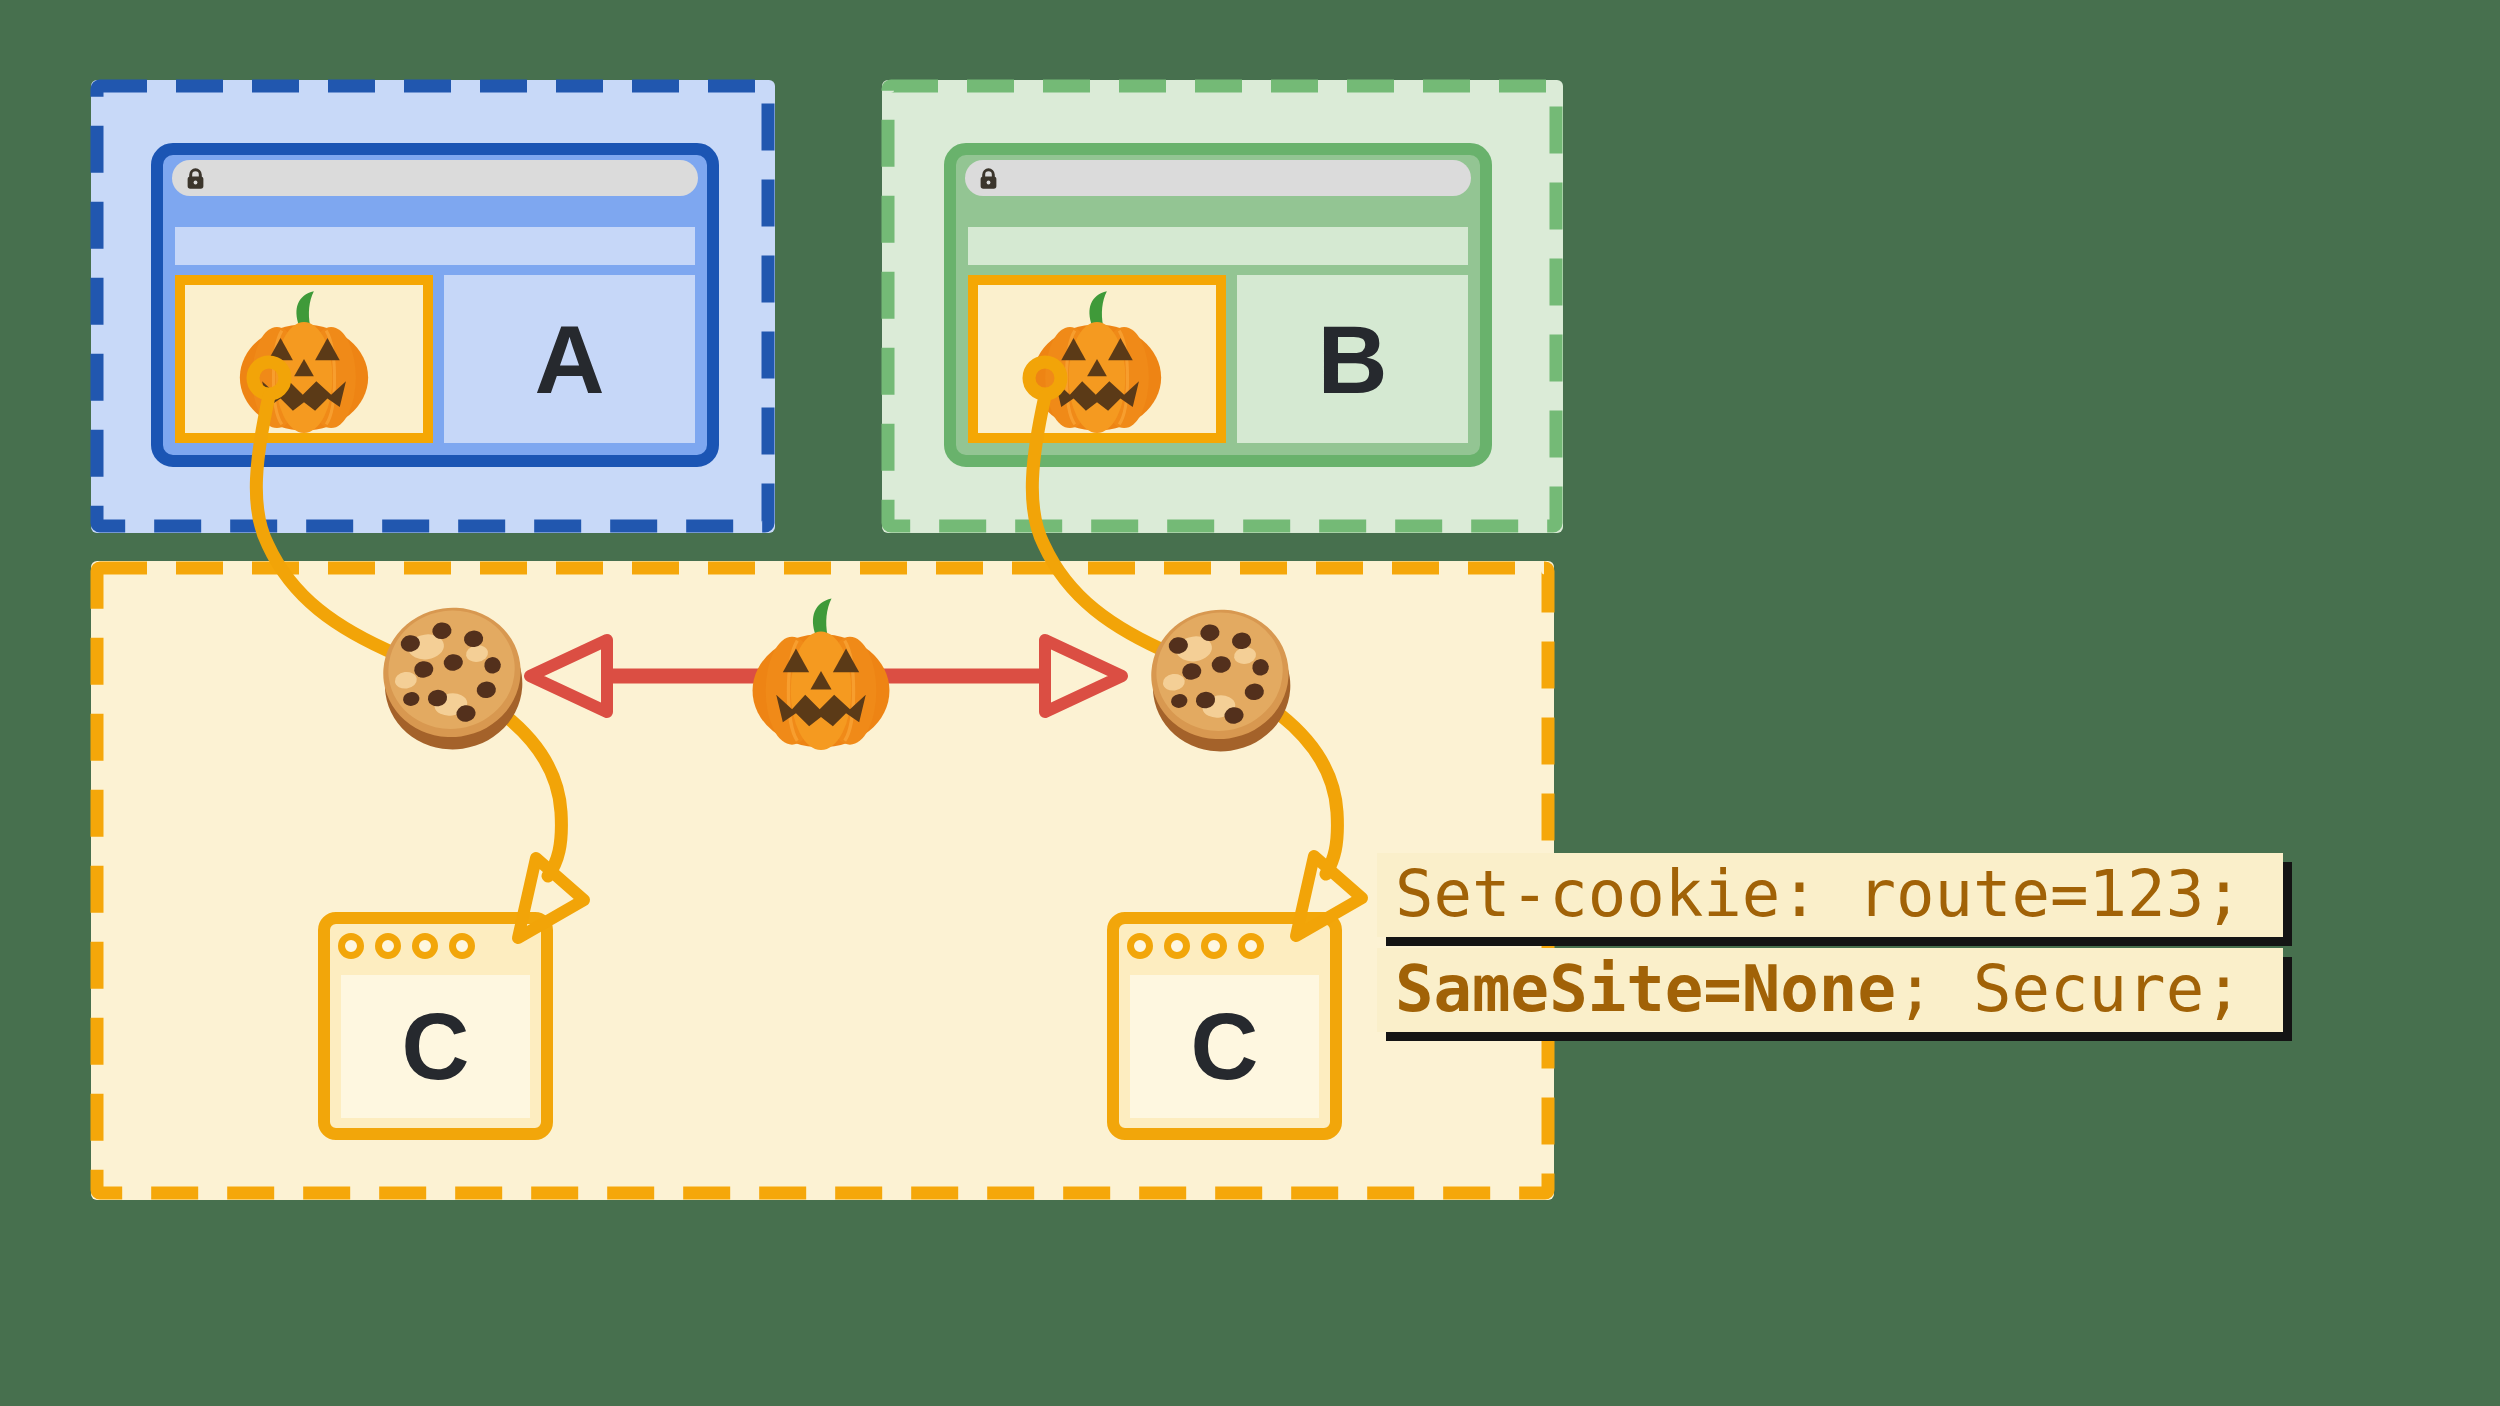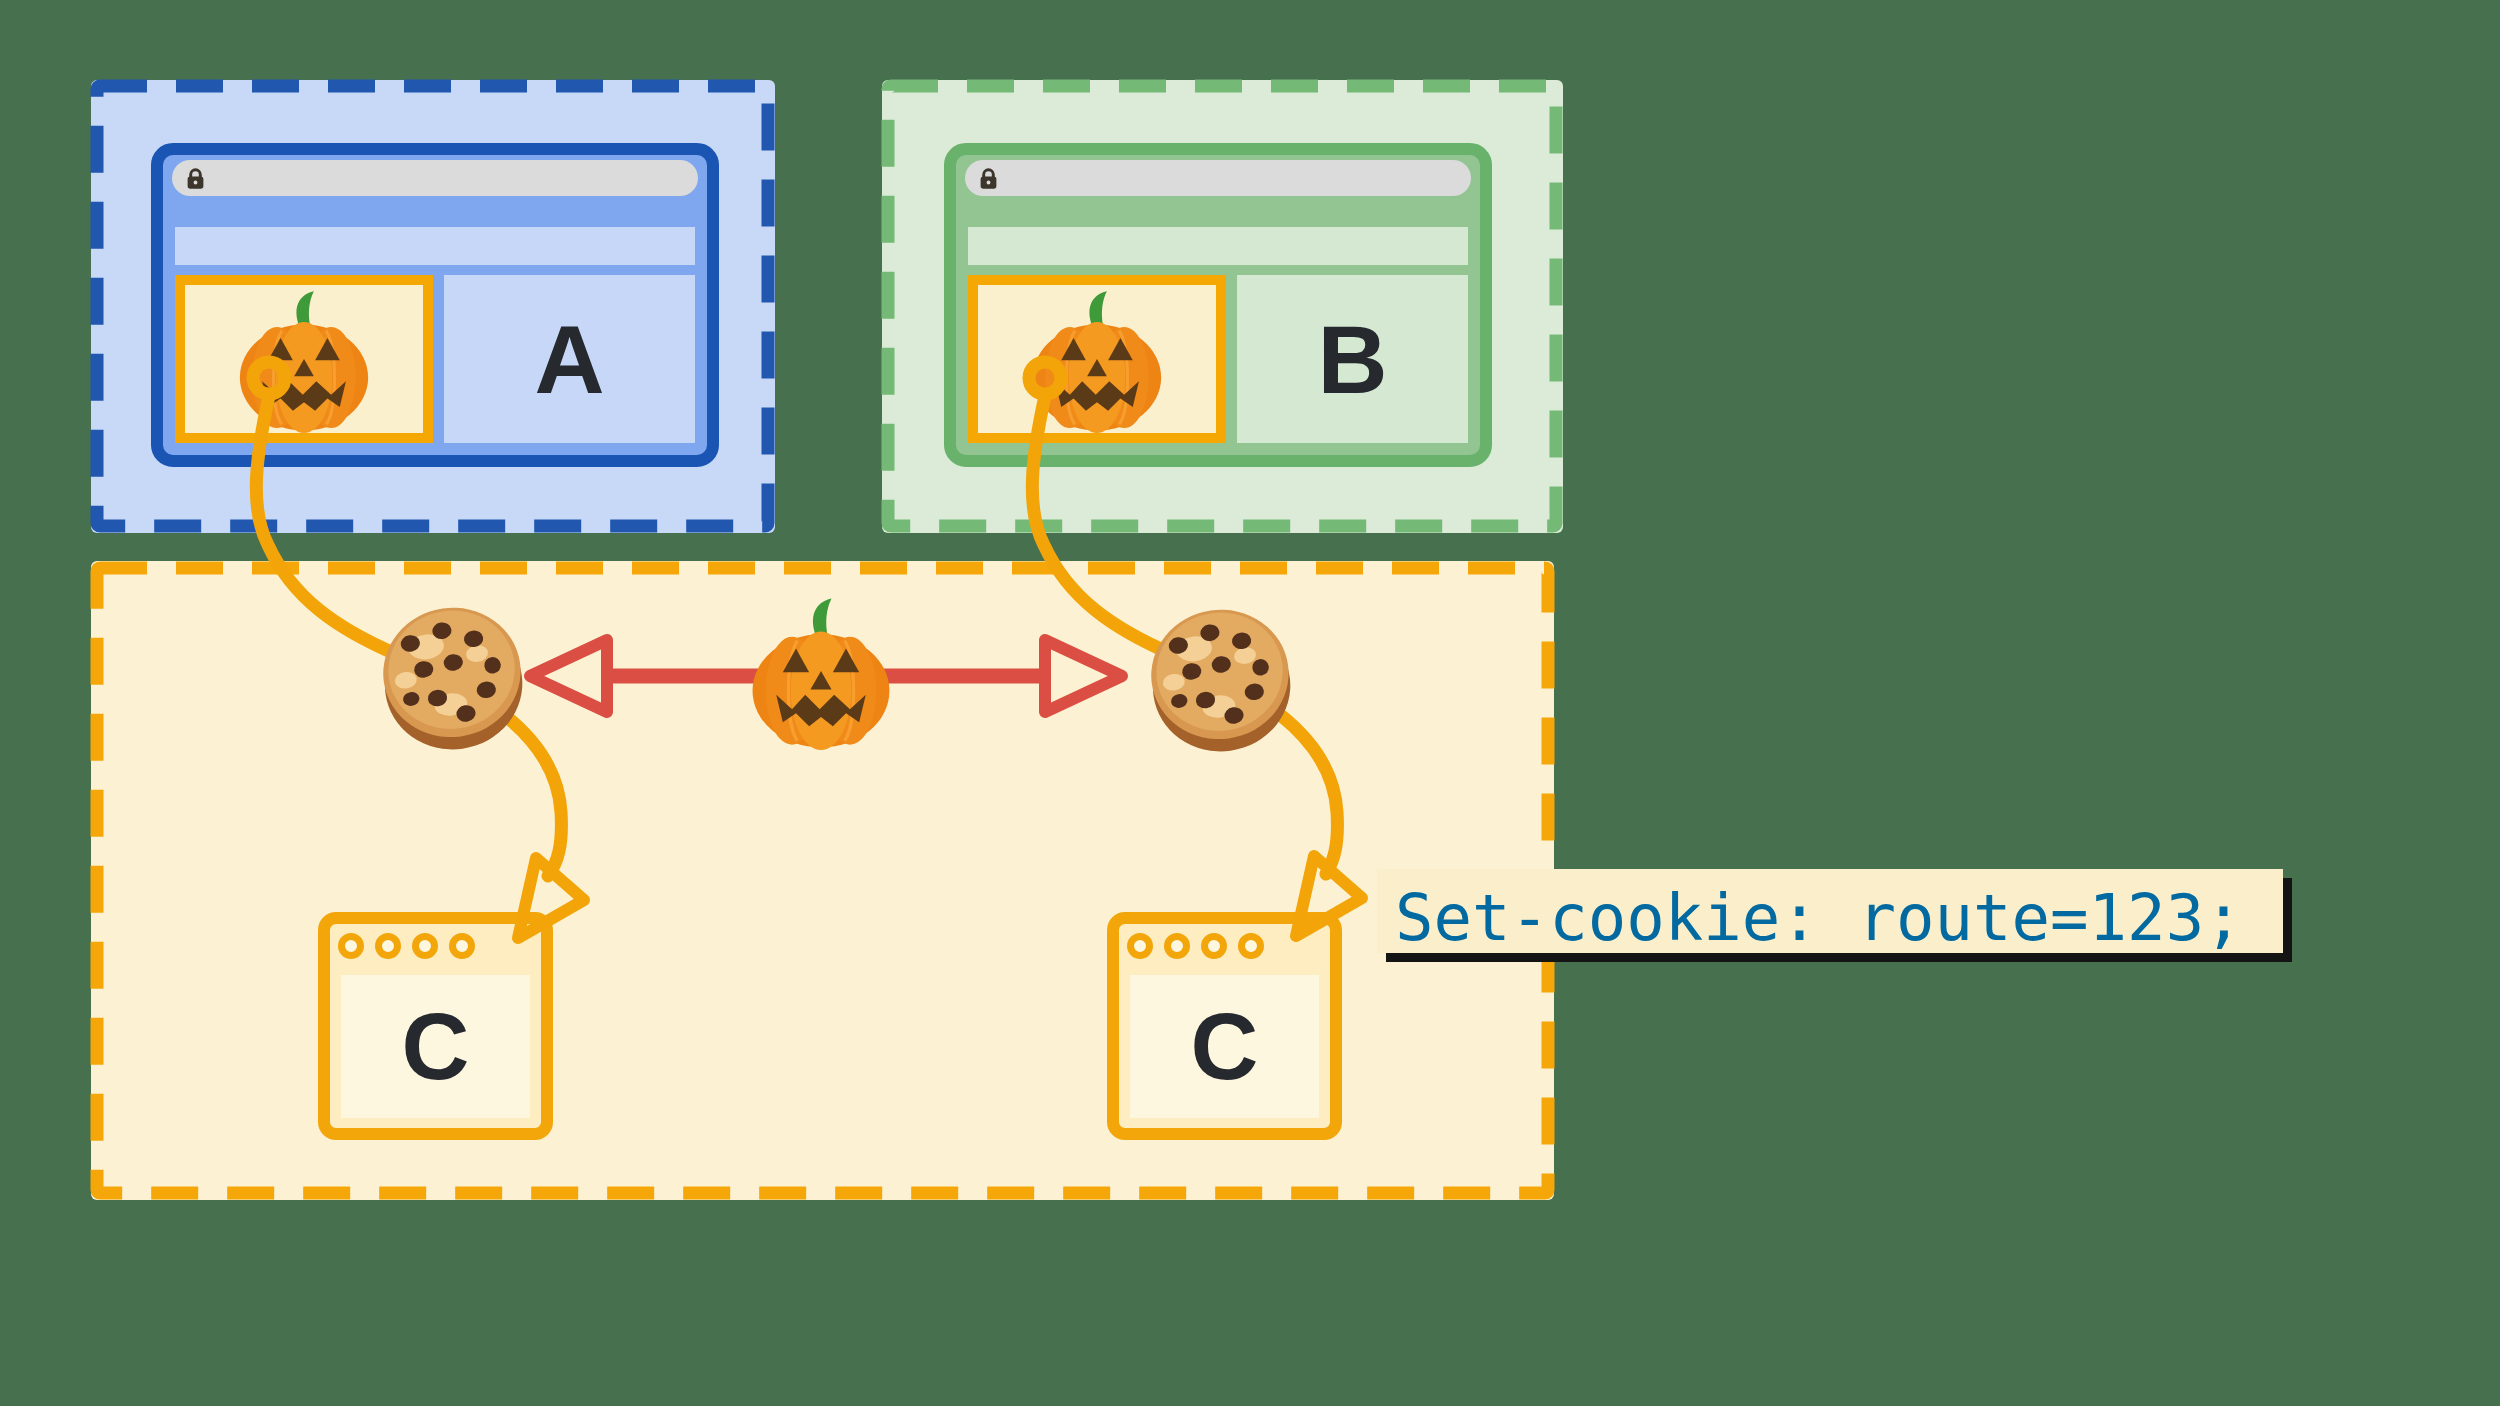--- a/index.html
+++ b/index.html
@@ -44,22 +44,22 @@
   #cookie-1{left:370px;top:594px;}
   #cookie-2{left:1138px;top:596px;}
   #pumpkin-mid{left:742px;top:592px;}
 
   
   #overlay{position:absolute;left:0;top:0;z-index:3;pointer-events:none;}
   .zwin{z-index:2;}
 
   
   .codebox{position:absolute;left:1377px;width:906px;height:84px;box-sizing:border-box;z-index:5;
-           background:#FAEFCA;box-shadow:9px 9px 0 #141414;padding:8px 18px;white-space:nowrap;
-           font-family:"DejaVu Sans Mono",monospace;font-size:64px;line-height:82px;color:#0369a1;margin-top:16px;}
+           background:#FAEFCA;box-shadow:9px 9px 0 #141414;padding:0 18px;white-space:nowrap;
+           font-family:"DejaVu Sans Mono",monospace;font-size:64px;line-height:82px;color:#a16207;}
   #code-line-1{top:853px;}
   #code-line-2{top:948px;}
   .bold{font-weight:bold;}
 </style>
 </head>
 <body>
 
 <svg width="0" height="0" style="position:absolute" aria-hidden="true">
   <defs>
     <g id="pumpkin-sym">
@@ -200,14 +200,17 @@
   </div>
   <div class="icon-abs" id="pumpkin-mid">
     <svg width="158" height="158" viewBox="0 0 120 120">
         <use href="#pumpkin-sym"></use>
       </svg>
   </div>
 
   <div class="codebox" id="code-line-1">
     <span>Set-cookie: route=123;</span>
   </div>
+  <div class="codebox" id="code-line-2">
+    <span class="bold">SameSite=None</span><span>; Secure;</span>
+  </div>
 
 </div>
 
 </body></html>

